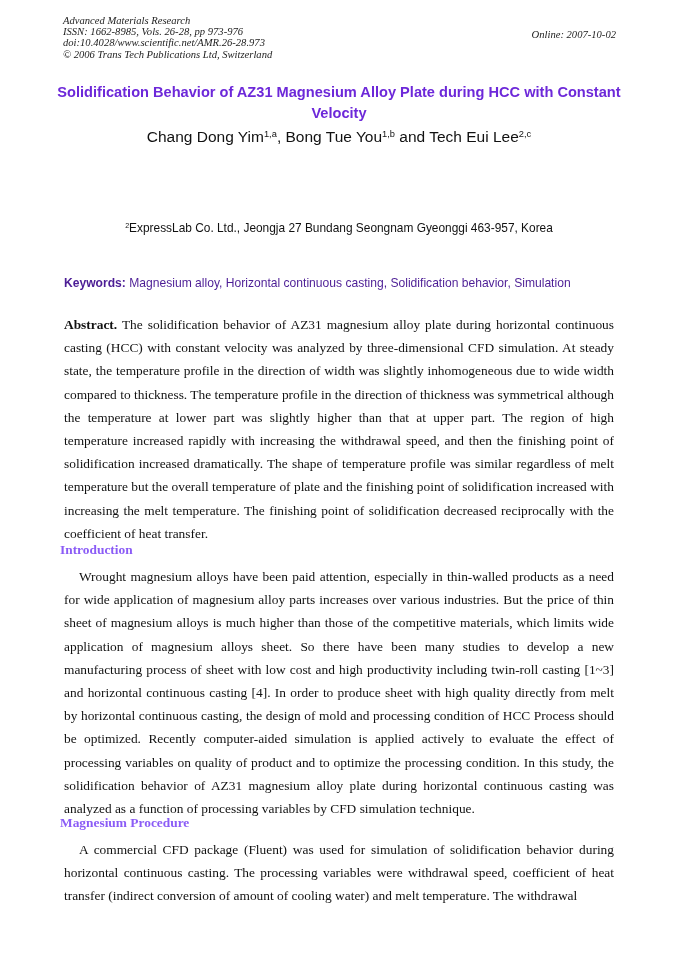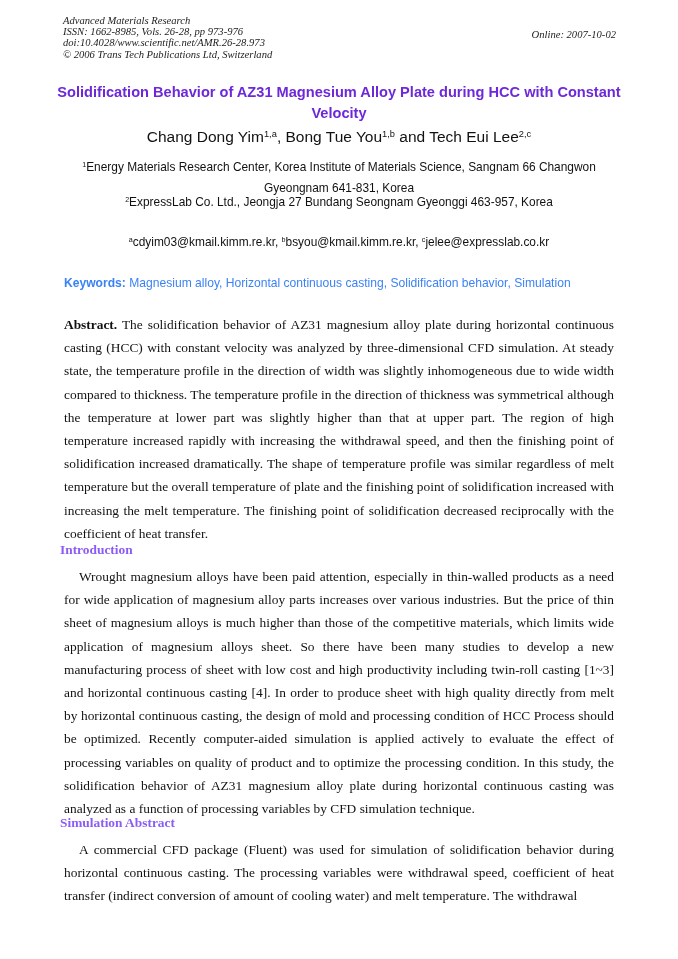--- a/index.html
+++ b/index.html
@@ -9,24 +9,24 @@
   .hdr { position: absolute; left: 63px; top: 15px; font-family: "Liberation Serif", serif; font-style: italic; font-size: 10.6px; line-height: 11.2px; color: #222; }
   .hdr div { white-space: nowrap; }
   .online { position: absolute; right: 62px; top: 29px; font-family: "Liberation Serif", serif; font-style: italic; font-size: 10.6px; line-height: 11.2px; color: #222; }
 
   .title { position: absolute; left: 56px; width: 566px; top: 82px; text-align: center; font-family: "Liberation Sans", sans-serif; font-weight: bold; font-size: 14.6px; line-height: 21px; color: #6d28d9; }
   .authors { position: absolute; left: 56px; width: 566px; top: 127px; text-align: center; font-family: "Liberation Sans", sans-serif; font-size: 15.5px; line-height: 20px; color: #111; }
   .authors sup, .aff sup, .emails sup { font-size: 0.6em; vertical-align: 0.55em; line-height: 0; }
 
   .aff { position: absolute; left: 56px; width: 566px; text-align: center; font-family: "Liberation Sans", sans-serif; font-size: 11.9px; line-height: 21px; color: #111; }
   .aff1 { top: 157px; }
-  .aff2 { top: 192px; text-align: center; }
+  .aff2 { top: 218px; text-align: center; }
   .emails { position: absolute; left: 56px; width: 566px; top: 232px; text-align: center; font-family: "Liberation Sans", sans-serif; font-size: 11.9px; line-height: 20px; color: #111; }
 
-  .keywords { position: absolute; left: 64px; width: 560px; top: 273px; font-family: "Liberation Sans", sans-serif; font-size: 12.1px; line-height: 20px; color: #3b82f6; white-space: nowrap; }
+  .keywords { position: absolute; left: 64px; width: 560px; top: 273px; font-family: "Liberation Sans", sans-serif; font-size: 12.1px; line-height: 20px; color: #4c1d95; white-space: nowrap; }
   .keywords .kw-label { font-weight: bold; }
 
   .body { position: absolute; left: 64px; width: 550px; font-family: "Liberation Serif", serif; font-size: 13.4px; line-height: 23.2px; text-align: justify; color: #111; }
   .abstract { top: 313px; }
   .abstract .abs-label { font-weight: bold; margin-top: 41px; }
   .heading { position: absolute; left: 60px; font-family: "Liberation Serif", serif; font-weight: bold; font-size: 13.4px; line-height: 20px; color: #8b5cf6; }
   .h-intro { top: 540px; }
   .p-intro { top: 565px; text-indent: 15px; }
   .h-sim { top: 813px; }
   .p-sim { top: 838px; text-indent: 15px; }
@@ -43,38 +43,32 @@
     <div>© 2006 Trans Tech Publications Ltd, Switzerland</div>
   </div>
   <div class="online">Online: 2007-10-02</div>
 
   <div class="title">Solidification Behavior of AZ31 Magnesium Alloy Plate during HCC with Constant Velocity</div>
 
   <div class="authors">
     <span>Chang Dong Yim</span><sup>1,a</sup><span>, </span><span>Bong Tue You</span><sup>1,b</sup><span> and </span><span>Tech Eui Lee</span><sup>2,c</sup>
   </div>
 
-  <div class="aff aff1">
-    <sup>1</sup><span>Energy Materials Research Center, Korea Institute of Materials Science, Sangnam 66 Changwon Gyeongnam 641-831, Korea</span>
-  </div>
   <div class="aff aff2">
     <sup>2</sup><span>ExpressLab Co. Ltd., Jeongja 27 Bundang Seongnam Gyeonggi 463-957, Korea</span>
   </div>
 
-  <div class="emails">
-    <sup>a</sup><span>cdyim03@kmail.kimm.re.kr</span><span>, </span><sup>b</sup><span>bsyou@kmail.kimm.re.kr</span><span>, </span><sup>c</sup><span>jelee@expresslab.co.kr</span>
-  </div>
 
   <div class="keywords">
     <span class="kw-label">Keywords:</span><span> Magnesium alloy, Horizontal continuous casting, Solidification behavior, Simulation</span>
   </div>
 
   <div class="body abstract">
     <span class="abs-label">Abstract.</span><span> The solidification behavior of AZ31 magnesium alloy plate during horizontal continuous casting (HCC) with constant velocity was analyzed by three-dimensional CFD simulation. At steady state, the temperature profile in the direction of width was slightly inhomogeneous due to wide width compared to thickness. The temperature profile in the direction of thickness was symmetrical although the temperature at lower part was slightly higher than that at upper part. The region of high temperature increased rapidly with increasing the withdrawal speed, and then the finishing point of solidification increased dramatically. The shape of temperature profile was similar regardless of melt temperature but the overall temperature of plate and the finishing point of solidification increased with increasing the melt temperature. The finishing point of solidification decreased reciprocally with the coefficient of heat transfer.</span>
   </div>
 
   <div class="heading h-intro">Introduction</div>
   <div class="body p-intro">Wrought magnesium alloys have been paid attention, especially in thin-walled products as a need for wide application of magnesium alloy parts increases over various industries. But the price of thin sheet of magnesium alloys is much higher than those of the competitive materials, which limits wide application of magnesium alloys sheet. So there have been many studies to develop a new manufacturing process of sheet with low cost and high productivity including twin-roll casting [1~3] and horizontal continuous casting [4]. In order to produce sheet with high quality directly from melt by horizontal continuous casting, the design of mold and processing condition of HCC Process should be optimized. Recently computer-aided simulation is applied actively to evaluate the effect of processing variables on quality of product and to optimize the processing condition. In this study, the solidification behavior of AZ31 magnesium alloy plate during horizontal continuous casting was analyzed as a function of processing variables by CFD simulation technique.</div>
 
-  <div class="heading h-sim">Simulation Abstract</div>
+  <div class="heading h-sim">Magnesium Procedure</div>
   <div class="body p-sim">A commercial CFD package (Fluent) was used for simulation of solidification behavior during horizontal continuous casting. The processing variables were withdrawal speed, coefficient of heat transfer (indirect conversion of amount of cooling water) and melt temperature. The withdrawal</div>
 
 </div>
 
 </body></html>

